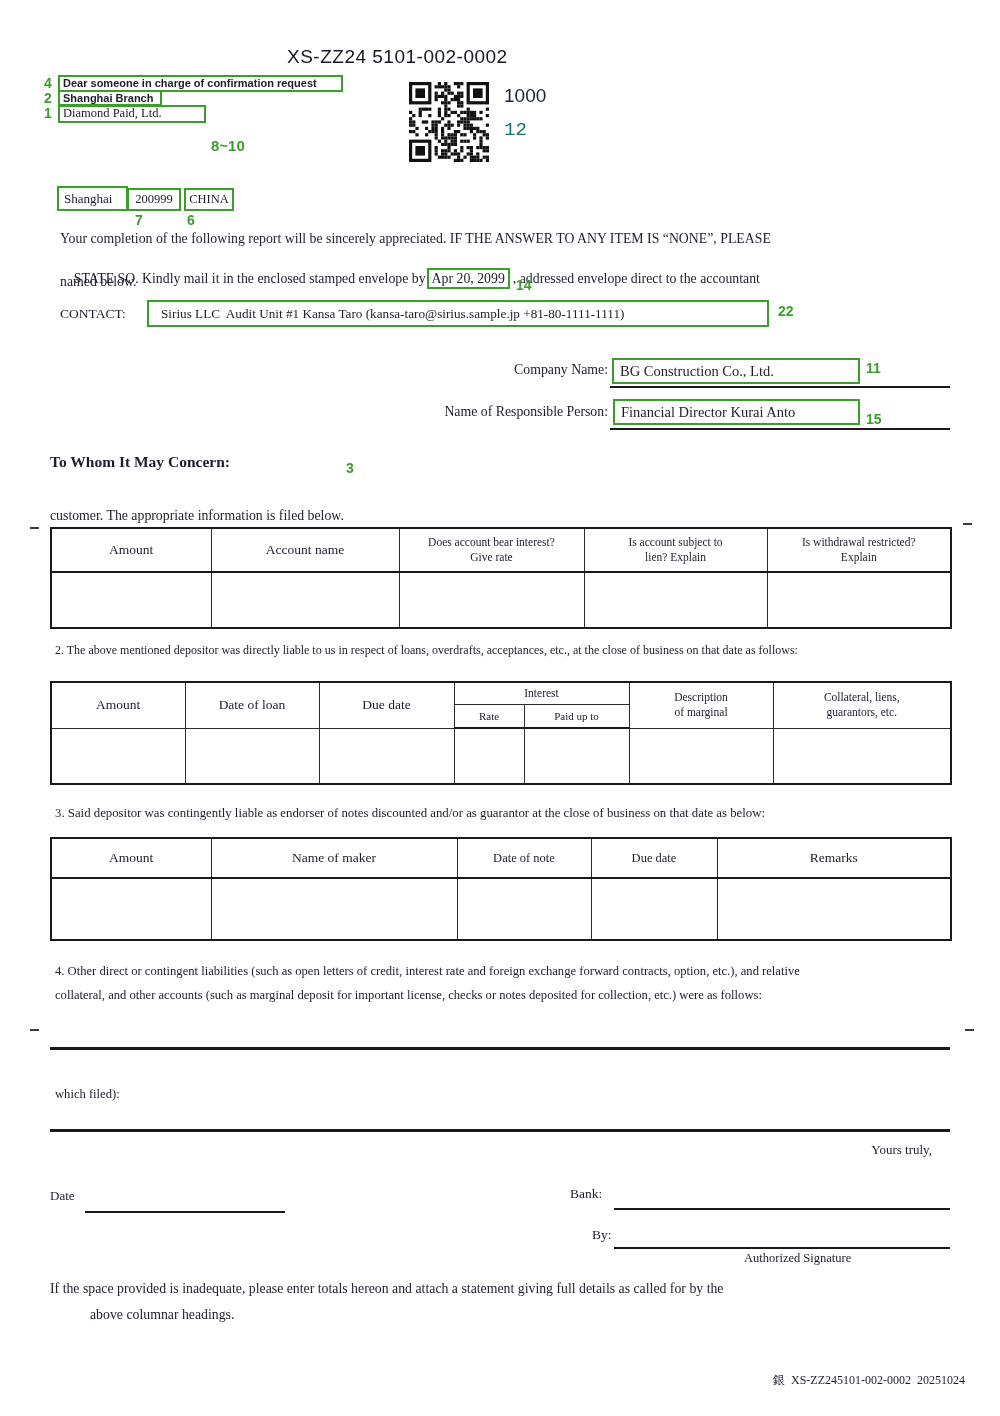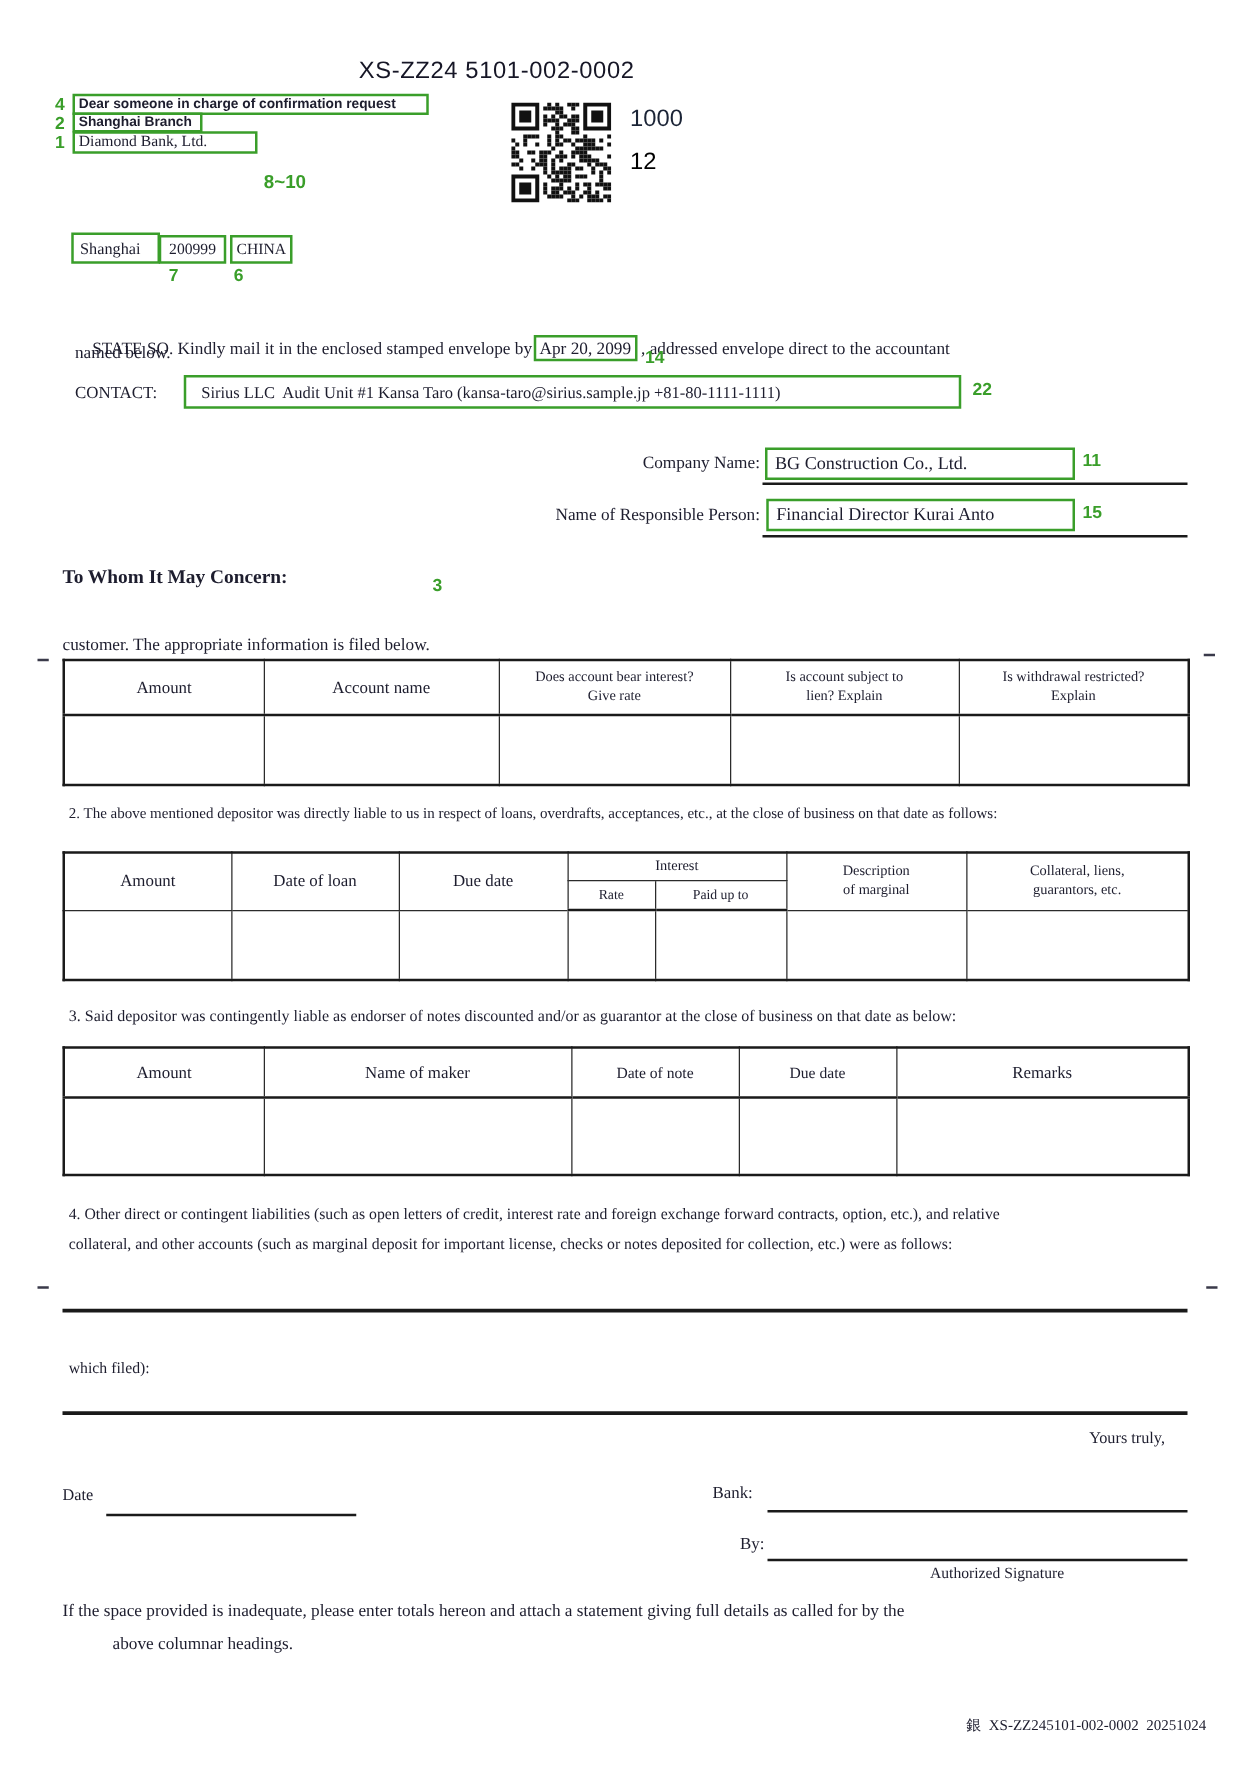--- a/index.html
+++ b/index.html
@@ -264,51 +264,52 @@
       <rect x="3.2" y="3.2" width="16" height="16" fill="#fff"></rect>
       <rect x="6.4" y="6.4" width="9.600000000000001" height="9.600000000000001" fill="#111"></rect>
       <rect x="57.6" y="0" width="22.400000000000002" height="22.400000000000002" fill="#111"></rect>
       <rect x="60.800000000000004" y="3.2" width="16" height="16" fill="#fff"></rect>
       <rect x="64" y="6.4" width="9.600000000000001" height="9.600000000000001" fill="#111"></rect>
       <rect x="0" y="57.6" width="22.400000000000002" height="22.400000000000002" fill="#111"></rect>
       <rect x="3.2" y="60.800000000000004" width="16" height="16" fill="#fff"></rect>
       <rect x="6.4" y="64" width="9.600000000000001" height="9.600000000000001" fill="#111"></rect>
     </svg>
   <div class="abs sans" style="left:504px;top:85px;font-size:19px;color:#1b2436;">1000</div>
-  <div class="abs sans" style="left:504px;top:119px;font-size:19px;color:#000000;">12</div>
+  <div class="abs sans" style="left:504px;top:119px;font-size:19px;color:#0f766e;font-family:Liberation Mono, monospace;">12</div>
 
   <span class="gnum" style="left:44px;top:76px;">4</span>
   <div class="gbox" style="left:58px;top:75px;width:285px;height:17px;">
     <span class="sans line" style="display:block;font-size:11px;font-weight:600;line-height:13px;padding-left:3px;">Dear someone in charge of confirmation request</span>
   </div>
 
   <span class="gnum" style="left:44px;top:91px;">2</span>
   <div class="gbox" style="left:58px;top:90px;width:104px;height:16px;">
     <span class="sans line" style="display:block;font-size:11px;font-weight:600;line-height:12px;padding-left:3px;">Shanghai Branch</span>
   </div>
 
   <span class="gnum" style="left:44px;top:106px;">1</span>
   <div class="gbox" style="left:58px;top:105px;width:148px;height:18px;">
-    <span class="serif line" style="display:block;font-size:12.5px;line-height:13px;padding-left:3px;">Diamond Bank, Ltd.</span>
+    <span class="serif line" style="display:block;font-size:12.5px;line-height:13px;padding-left:3px;">Diamond Paid, Ltd.</span>
   </div>
 
   <span class="gnum" style="left:211px;top:139px;font-size:15px;">8~10</span>
 
   <div class="gbox" style="left:57px;top:186px;width:71px;height:25px;">
     <span class="serif line" style="display:block;font-size:13px;line-height:21px;padding-left:5px;">Shanghai</span>
   </div>
   <div class="gbox" style="left:127px;top:188px;width:54px;height:23px;text-align:center;">
     <span class="serif line" style="display:block;font-size:12.5px;line-height:19px;">200999</span>
   </div>
   <div class="gbox" style="left:184px;top:188px;width:50px;height:23px;text-align:center;">
     <span class="serif line" style="display:block;font-size:12.5px;line-height:19px;">CHINA</span>
   </div>
   <span class="gnum" style="left:135px;top:213px;">7</span>
   <span class="gnum" style="left:187px;top:213px;">6</span>
 
+  <div class="abs serif line" style="left:60px;top:231px;font-size:13.8px;">Your completion of the following report will be sincerely appreciated. IF THE ANSWER TO ANY ITEM IS “NONE”, PLEASE</div>
   <div class="abs serif line" style="left:60px;top:252px;font-size:13.8px;">
     <span>STATE SO. Kindly mail it in the enclosed stamped envelope by</span><span class="igbox"><span>Apr 20, 2099</span></span><span>, addressed envelope direct to the accountant</span>
   </div>
   <span class="gnum" style="left:516px;top:278px;">14</span>
   <div class="abs serif line" style="left:60px;top:274px;font-size:13.8px;">named below.</div>
 
   <div class="abs serif line" style="left:60px;top:306px;font-size:13.5px;">CONTACT:</div>
   <div class="gbox" style="left:147px;top:300px;width:622px;height:27px;display:flex;align-items:center;">
     <span class="serif line" style="font-size:13.2px;padding-left:12px;">Sirius LLC  Audit Unit #1 Kansa Taro (kansa-taro@sirius.sample.jp +81-80-1111-1111)</span>
   </div>
@@ -318,21 +319,21 @@
   <div class="gbox" style="left:612px;top:358px;width:248px;height:26px;display:flex;align-items:center;">
     <span class="serif line" style="font-size:14.5px;padding-left:6px;">BG Construction Co., Ltd.</span>
   </div>
   <span class="gnum" style="left:866px;top:361px;">11</span>
   <div class="rule" style="left:610px;top:386px;width:340px;height:2px;"></div>
 
   <div class="abs serif line" style="left:348px;top:404px;width:260px;text-align:right;font-size:13.8px;">Name of Responsible Person:</div>
   <div class="gbox" style="left:613px;top:399px;width:247px;height:26px;display:flex;align-items:center;">
     <span class="serif line" style="font-size:14.5px;padding-left:6px;">Financial Director Kurai Anto</span>
   </div>
-  <span class="gnum" style="left:866px;top:402px;">15</span>
+  <span class="gnum" style="left:866px;top:412px;">15</span>
   <div class="rule" style="left:610px;top:428px;width:340px;height:2px;"></div>
 
   <div class="abs serif line" style="left:50px;top:453px;font-size:15.5px;font-weight:bold;">To Whom It May Concern:</div>
   <span class="gnum" style="left:346px;top:461px;">3</span>
 
   <div class="abs serif line" style="left:50px;top:508px;font-size:13.8px;">customer. The appropriate information is filed below.</div>
 
   <div class="dash" style="left:30px;top:527px;"></div>
   <div class="dash" style="left:963px;top:523px;"></div>
 

